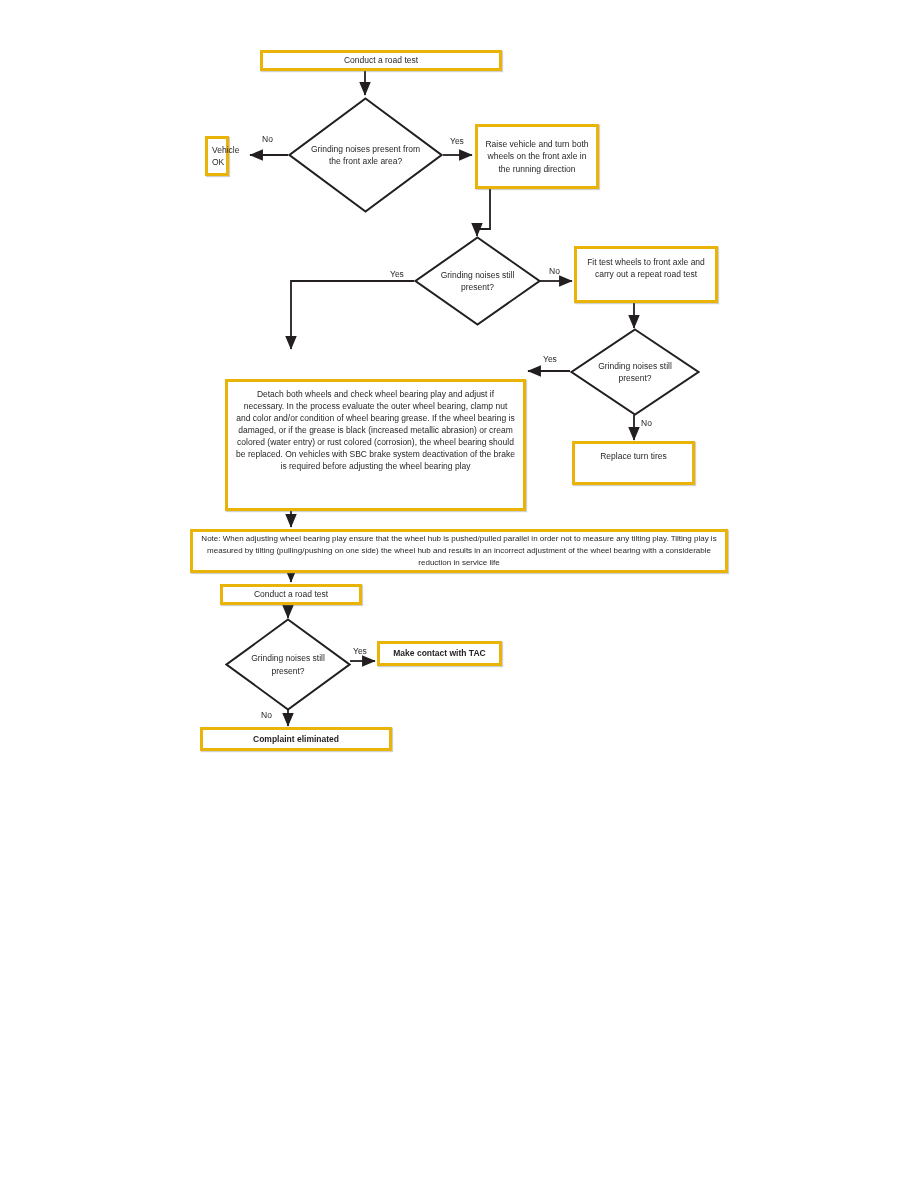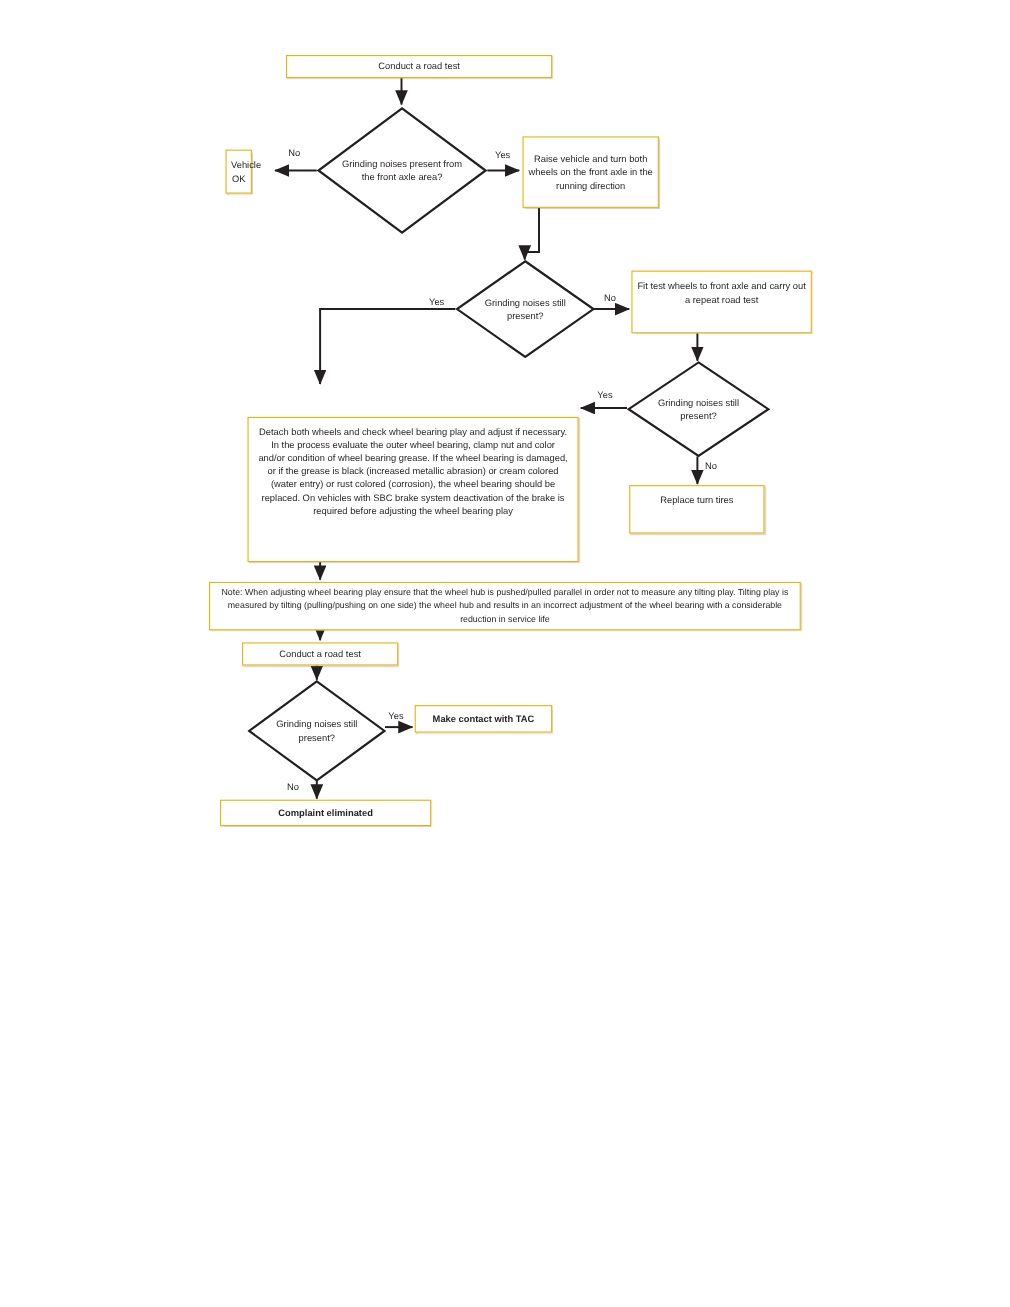--- a/index.html
+++ b/index.html
@@ -30,21 +30,21 @@
     position: absolute;
     box-sizing: border-box;
     display: flex;
     align-items: center;
     justify-content: center;
     text-align: center;
     background: #ffffff;
     z-index: 5;
   }
   .pbox {
-    border: 1px solid #eab308;
+    border: 3px solid #eab308;
     box-shadow: 1px 1px 1px rgba(120,120,120,0.35);
   }
   .pbox-inner {
     width: 100%;
     padding: 0 4px;
     box-sizing: border-box;
   }
   .diamond-wrap {
     position: absolute;
     z-index: 4;
@@ -131,21 +131,21 @@
     <div class="pbox-inner t85">Raise vehicle and turn both wheels on the front axle in the running direction</div>
   </div>
 
   <div class="diamond-wrap" style="left:414px; top:236px; width:127px; height:90px;">
     <svg width="127" height="90" viewBox="0 0 127 90" style="position:absolute;left:0;top:0;">
       <polygon points="63.5,1.5 125.5,45 63.5,88.5 1.5,45" fill="#ffffff" stroke="#231f20" stroke-width="2"></polygon>
     </svg>
     <div class="diamond-label t85">Grinding noises still present?</div>
   </div>
 
-  <div class="node pbox" style="left:574px; top:246px; width:164px; height:57px;">
+  <div class="node pbox" style="left:574px; top:246px; width:144px; height:57px;">
     <div class="pbox-inner t85" style="align-self:flex-start; padding-top:7px;">Fit test wheels to front axle and carry out a repeat road test</div>
   </div>
 
   <div class="diamond-wrap" style="left:570px; top:328px; width:130px; height:88px;">
     <svg width="130" height="88" viewBox="0 0 130 88" style="position:absolute;left:0;top:0;">
       <polygon points="65,1.5 128.5,44 65,86.5 1.5,44" fill="#ffffff" stroke="#231f20" stroke-width="2"></polygon>
     </svg>
     <div class="diamond-label t85">Grinding noises still present?</div>
   </div>
 

